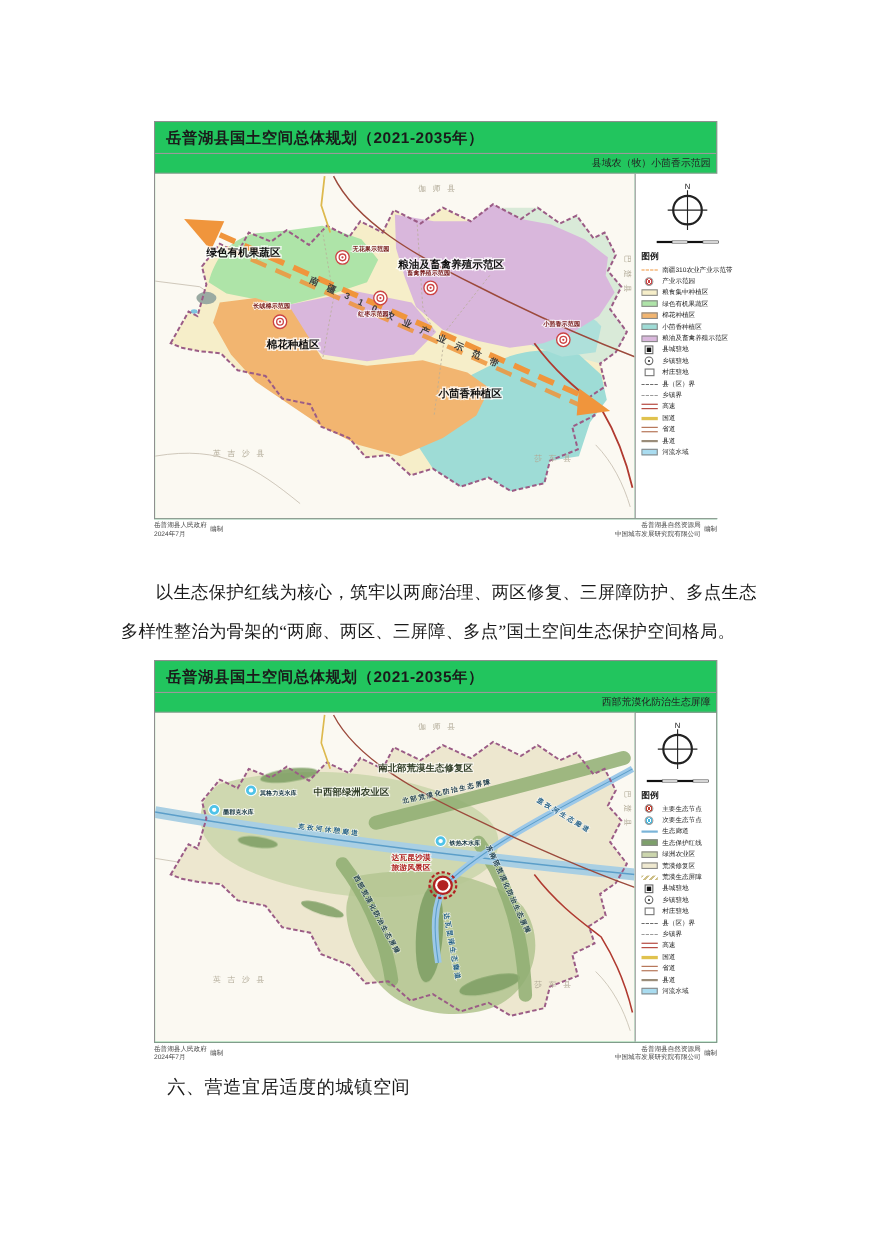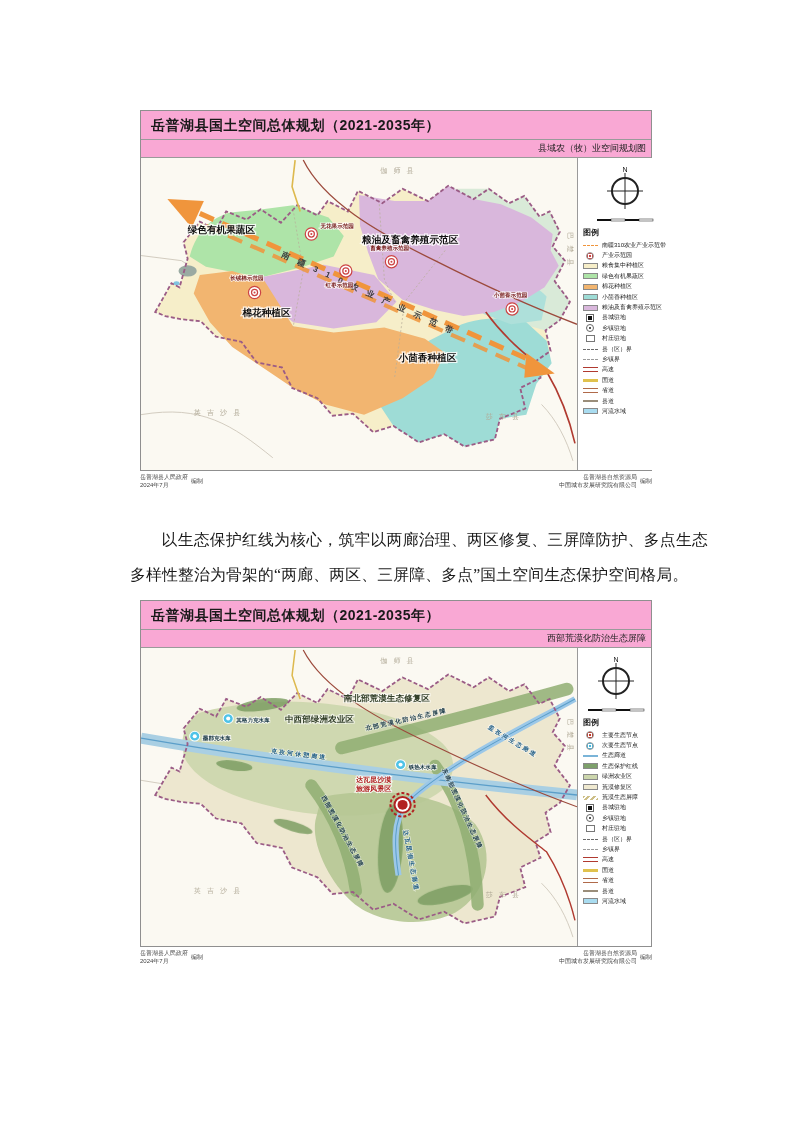--- a/index.html
+++ b/index.html
@@ -1,19 +1,19 @@
 <!DOCTYPE html>
 <html><head>
 <meta charset="utf-8">
 <style>
   html,body{margin:0;padding:0;background:#fff;}
   .doc{position:relative;width:793px;height:1122px;background:#fff;overflow:hidden;
        font-family:"Liberation Serif",serif;color:#1a1a1a;}
   .figure{position:absolute;width:512px;}
-  .map-frame{border:1px solid #8f8f8f;background:#f9a8d4;}
+  .map-frame{border:1px solid #8f8f8f;background:#22c55e;}
   .map-title{font-family:"Liberation Sans",sans-serif;font-weight:bold;font-size:14px;
              padding:6px 10px 4px;border-bottom:1px solid #9a9a9a;letter-spacing:.5px;}
   .map-subtitle{font-family:"Liberation Sans",sans-serif;font-size:9px;text-align:right;
                 padding:2px 5px 2px;color:#222;}
   .map-body{display:flex;border-top:1px solid #9a9a9a;}
   .canvas-wrap{flex:0 0 436px;background:#fbf9f2;}
   .side-panel{flex:1;border-left:1px solid #9a9a9a;background:#fff;padding:4px 3px 2px 5px;
               font-family:"Liberation Sans",sans-serif;}
   .compass{display:block;margin:2px auto 0;}
   .scalebar{display:block;margin:4px auto 2px;}
@@ -34,41 +34,41 @@
   .sw-box{flex:0 0 9px;height:7px;margin-left:3px;margin-right:7px;border:1px solid #777;background:#fff !important;}
   .sw-wave{height:4px;opacity:.9;}
   .lg-lb{font-size:6px;color:#222;white-space:nowrap;}
   .credits{display:flex;justify-content:space-between;font-family:"Liberation Sans",sans-serif;
            font-size:6px;color:#444;margin-top:2px;line-height:1.35;}
   .credit-block{display:flex;align-items:center;gap:3px;}
   .credit-lines{text-align:left;}
   .credit-bianzhi{font-size:6px;color:#444;}
   .h-sec{position:absolute;font-size:16.5px;letter-spacing:.5px;}
   .para{position:absolute;font-size:15.8px;line-height:35px;text-align:justify;text-indent:2em;
-        letter-spacing:.2px;margin-left:20px;}
+        letter-spacing:.2px;}
   svg text{font-family:"Liberation Sans",sans-serif;}
   .rg-label{font-size:9.5px;font-weight:bold;fill:#111;paint-order:stroke;stroke:#ffffffcc;stroke-width:2.5px;}
   .rg-label2{font-size:8.5px;font-weight:bold;fill:#33402a;paint-order:stroke;stroke:#ffffffaa;stroke-width:2px;}
   .park-label{font-size:5.5px;font-weight:bold;fill:#7a2020;paint-order:stroke;stroke:#ffffffcc;stroke-width:1.6px;}
   .res-label{font-size:5.5px;font-weight:bold;fill:#10303e;paint-order:stroke;stroke:#ffffffcc;stroke-width:1.6px;}
   .county-label{font-size:7px;fill:#b1aa97;letter-spacing:6px;}
   .corr-label{font-size:6px;font-weight:bold;fill:#1f5d86;letter-spacing:2px;paint-order:stroke;stroke:#ffffff99;stroke-width:1.4px;}
   .barrier-label{font-size:6px;font-weight:bold;fill:#24424f;letter-spacing:1.5px;paint-order:stroke;stroke:#ffffff80;stroke-width:1.2px;}
   .arrow-label{font-size:8px;font-weight:bold;fill:#3c3c3c;letter-spacing:9px;}
   .node-label{font-size:7px;font-weight:bold;fill:#b01f1f;paint-order:stroke;stroke:#ffffffcc;stroke-width:1.8px;}
 </style>
 </head>
 <body>
 
 <div class="doc">
 
   <div class="figure" style="top:110px;left:140px;">
     <div class="map-frame">
       <div class="map-title">岳普湖县国土空间总体规划（2021-2035年）</div>
-      <div class="map-subtitle">县域农（牧）业空间规划图</div>
+      <div class="map-subtitle">县域农（牧）小茴香示范园</div>
       <div class="map-body">
         <div class="canvas-wrap">
         <svg width="436" height="308" viewBox="0 0 430 300" preserveAspectRatio="none">
 
           <g stroke="#c9c2b4" stroke-width="0.8" fill="none">
             <path d="M0,95 L40,100 70,120 14,150"></path>
             <path d="M0,250 C60,240 90,260 130,292"></path>
             <path d="M395,240 C410,255 420,275 426,295"></path>
           </g>
 
@@ -443,14 +443,15 @@
       <div class="credit-block">
         <div class="credit-lines" style="text-align:right;">
           <div>岳普湖县自然资源局</div>
           <div>中国城市发展研究院有限公司</div>
         </div>
         <div class="credit-bianzhi">编制</div>
       </div>
     </div>
   </div>
 
+  <div class="h-sec" style="top:978px;left:152px;">六、营造宜居适度的城镇空间</div>
 
 </div>
 
 </body></html>

